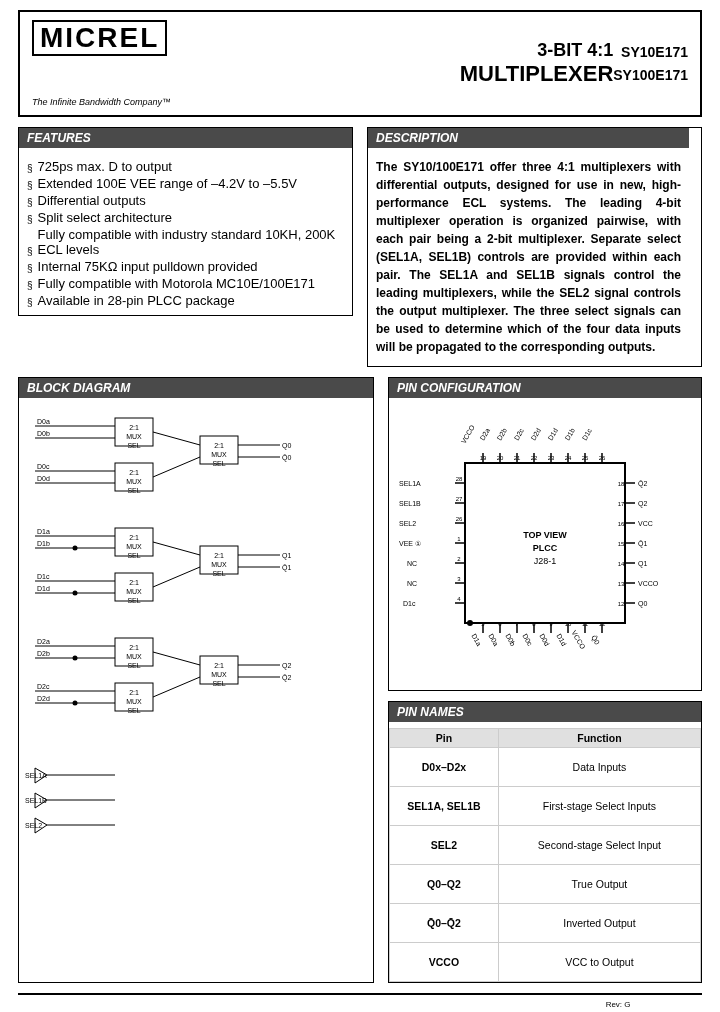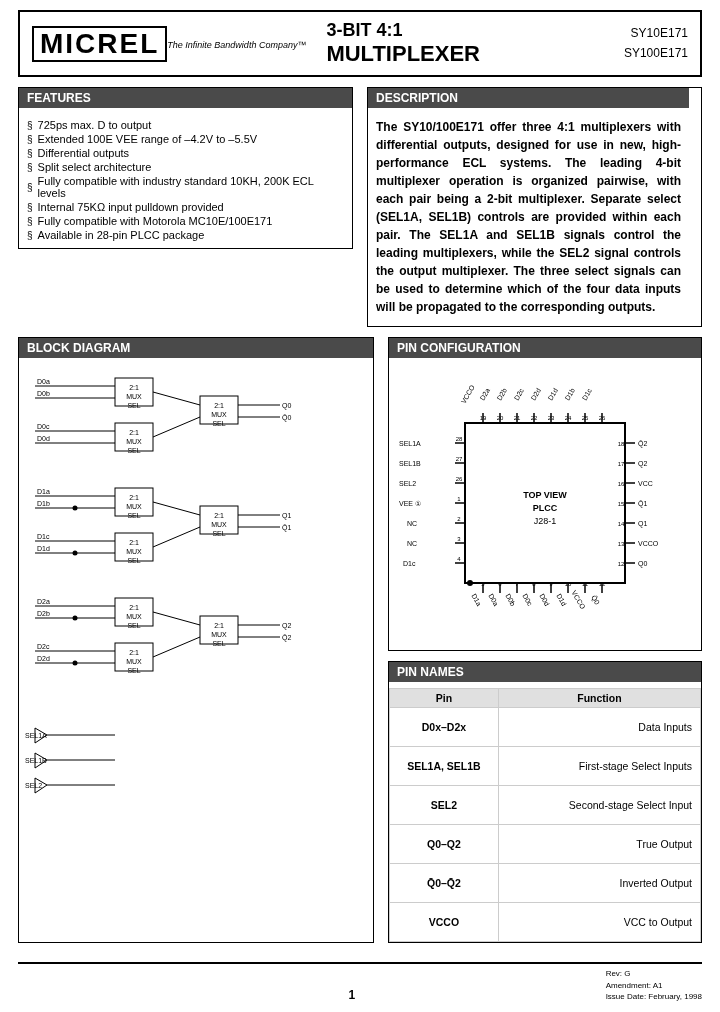--- a/index.html
+++ b/index.html
@@ -24,66 +24,69 @@
     .header {
       display: flex;
       align-items: center;
       justify-content: space-between;
       border: 2px solid #000;
       padding: 8px 12px;
       margin-bottom: 10px;
     }
     .logo-area {
       display: flex;
-      align-items: center;
+      flex-direction: column;
+      align-items: flex-start;
+      gap: 39px;
     }
     .logo-text {
       font-size: 28px;
       font-weight: 900;
       font-family: 'Arial Black', Arial, sans-serif;
       letter-spacing: 2px;
       color: #000;
       border: 2px solid #000;
       padding: 2px 6px;
       line-height: 1;
     }
     .logo-subtitle {
       font-size: 9px;
       font-style: italic;
       margin-top: 2px;
       color: #000;
     }
     .header-center {
-      text-align: left;
+      text-align: right;
       flex: 1;
       padding-left: 20px;
     }
     .header-center .product-line1 {
       font-size: 18px;
       font-weight: bold;
     }
     .header-center .product-line2 {
       font-size: 22px;
       font-weight: bold;
     }
     .header-right {
       text-align: right;
-      font-weight: normal;
-      font-size: 12px;
+      font-weight: bold;
+      font-size: 14px;
       line-height: 1.6;
     }
 
     
     .section-header {
       background: #4a4a4a;
       color: #fff;
       font-weight: bold;
       font-size: 12px;
       padding: 3px 8px;
       margin-bottom: 6px;
+      font-style: italic;
     }
 
     
     .two-col {
       display: flex;
       gap: 14px;
       margin-bottom: 10px;
     }
     .col-left { flex: 1; }
     .col-right { flex: 1; }
@@ -92,23 +95,23 @@
     .features-section {
       border: 1px solid #000;
       padding: 0 0 6px 0;
     }
     .features-list {
       list-style: none;
       padding: 4px 8px 0 8px;
     }
     .features-list li {
       padding: 1px 0;
-      font-size: 11px;
-      display: flex;
-      align-items: center;
+      font-size: 13px;
+      display: flex;
+      align-items: flex-end;
     }
     .features-list li::before {
       content: "§";
       margin-right: 5px;
       font-size: 10px;
       flex-shrink: 0;
     }
 
     
     .description-section {
@@ -168,21 +171,21 @@
     .pin-names-table td {
       border: 1px solid #ccc;
       padding: 13px 8px;
     }
     .pin-names-table td:first-child {
       text-align: center;
       font-weight: bold;
       width: 35%;
     }
     .pin-names-table td:last-child {
-      text-align: right;
+      text-align: center;
     }
 
     
     .footer {
       display: flex;
       justify-content: space-between;
       align-items: flex-end;
       margin-top: auto;
       border-top: 2px solid #000;
       padding-top: 4px;

